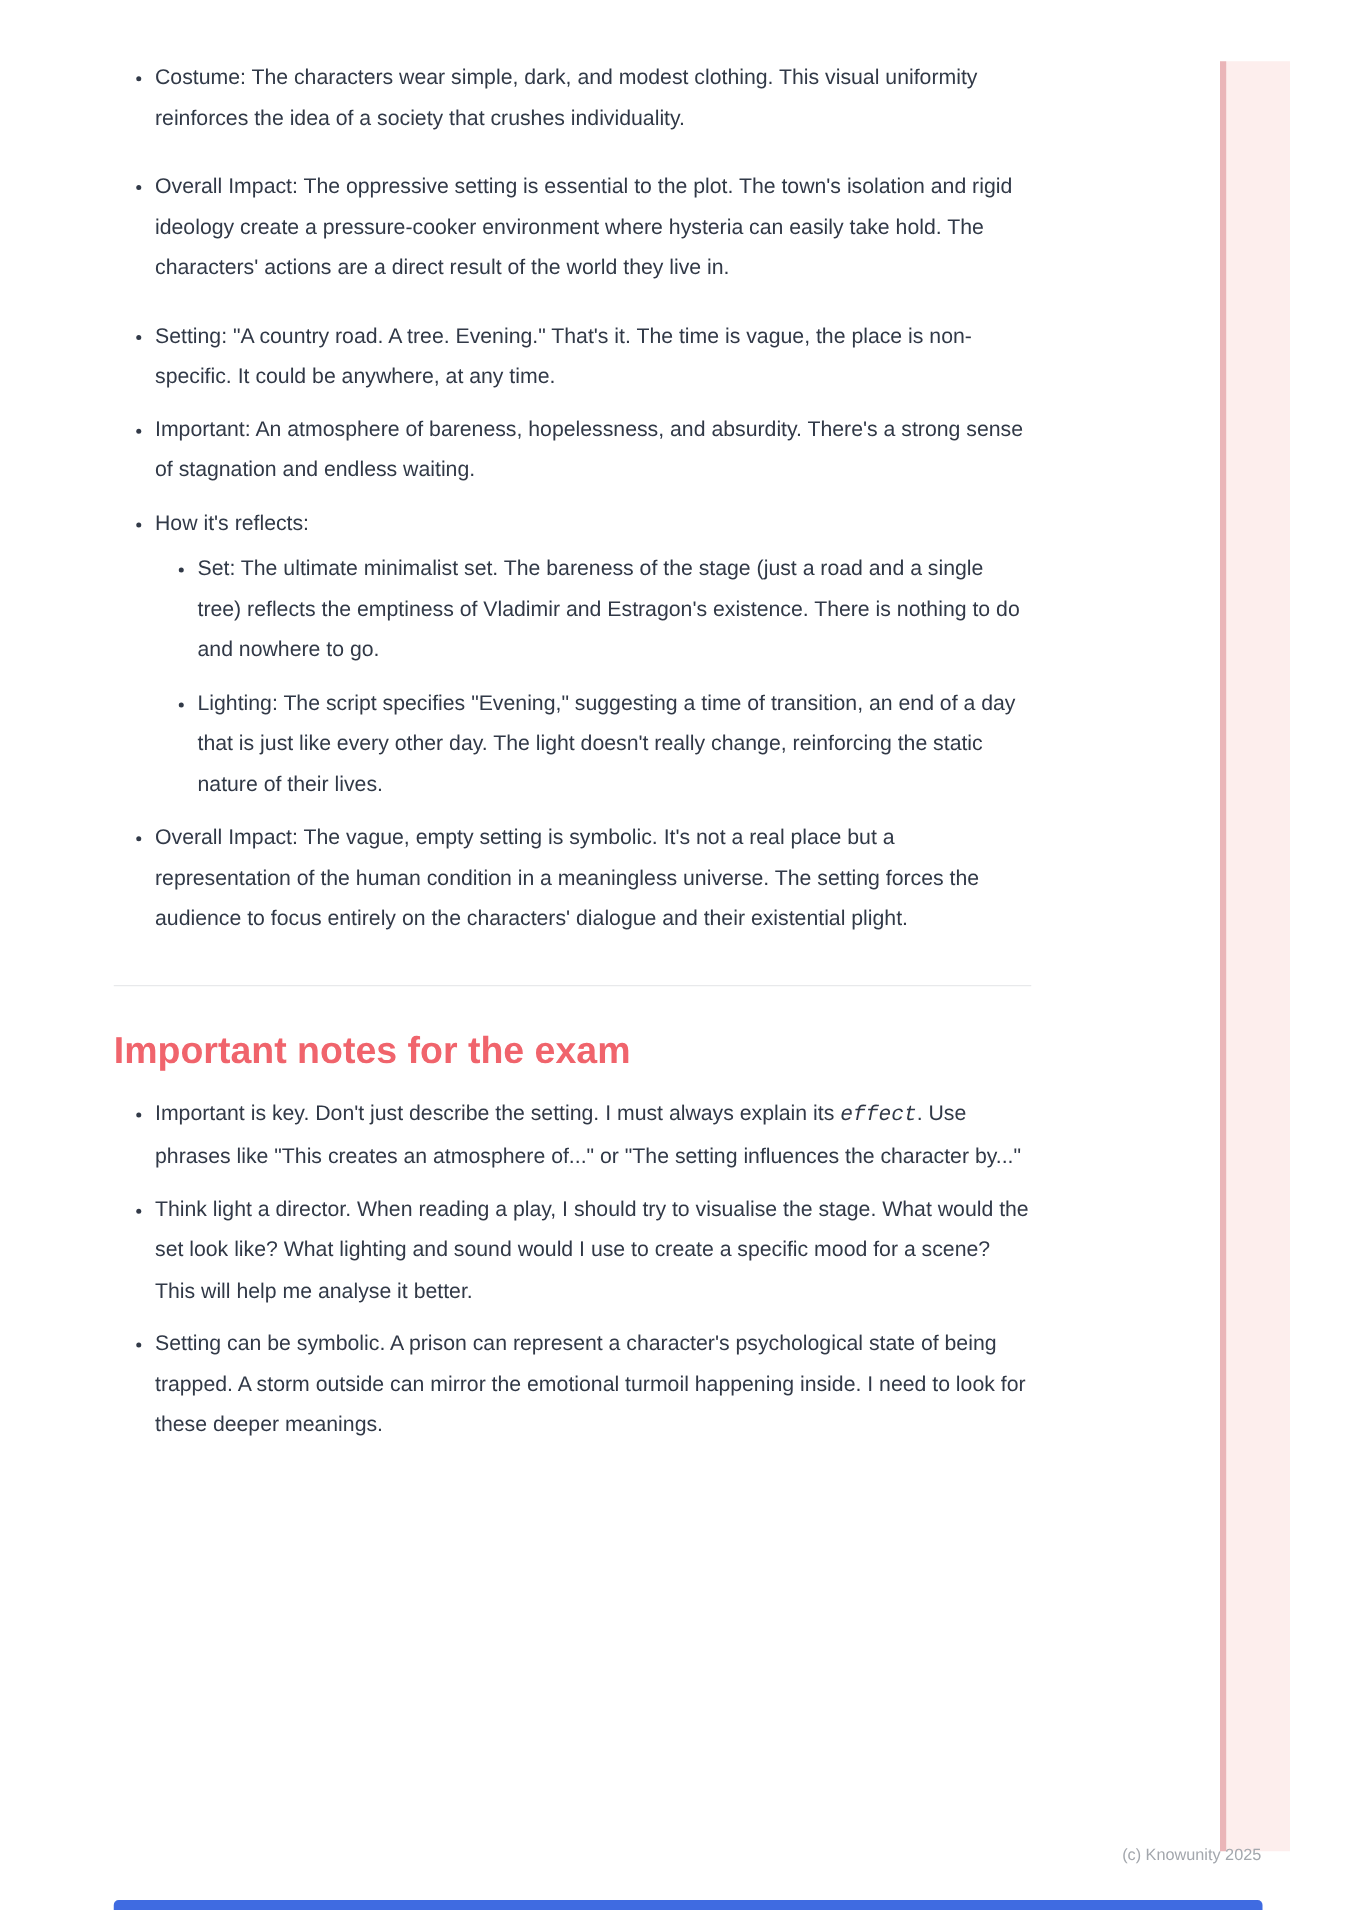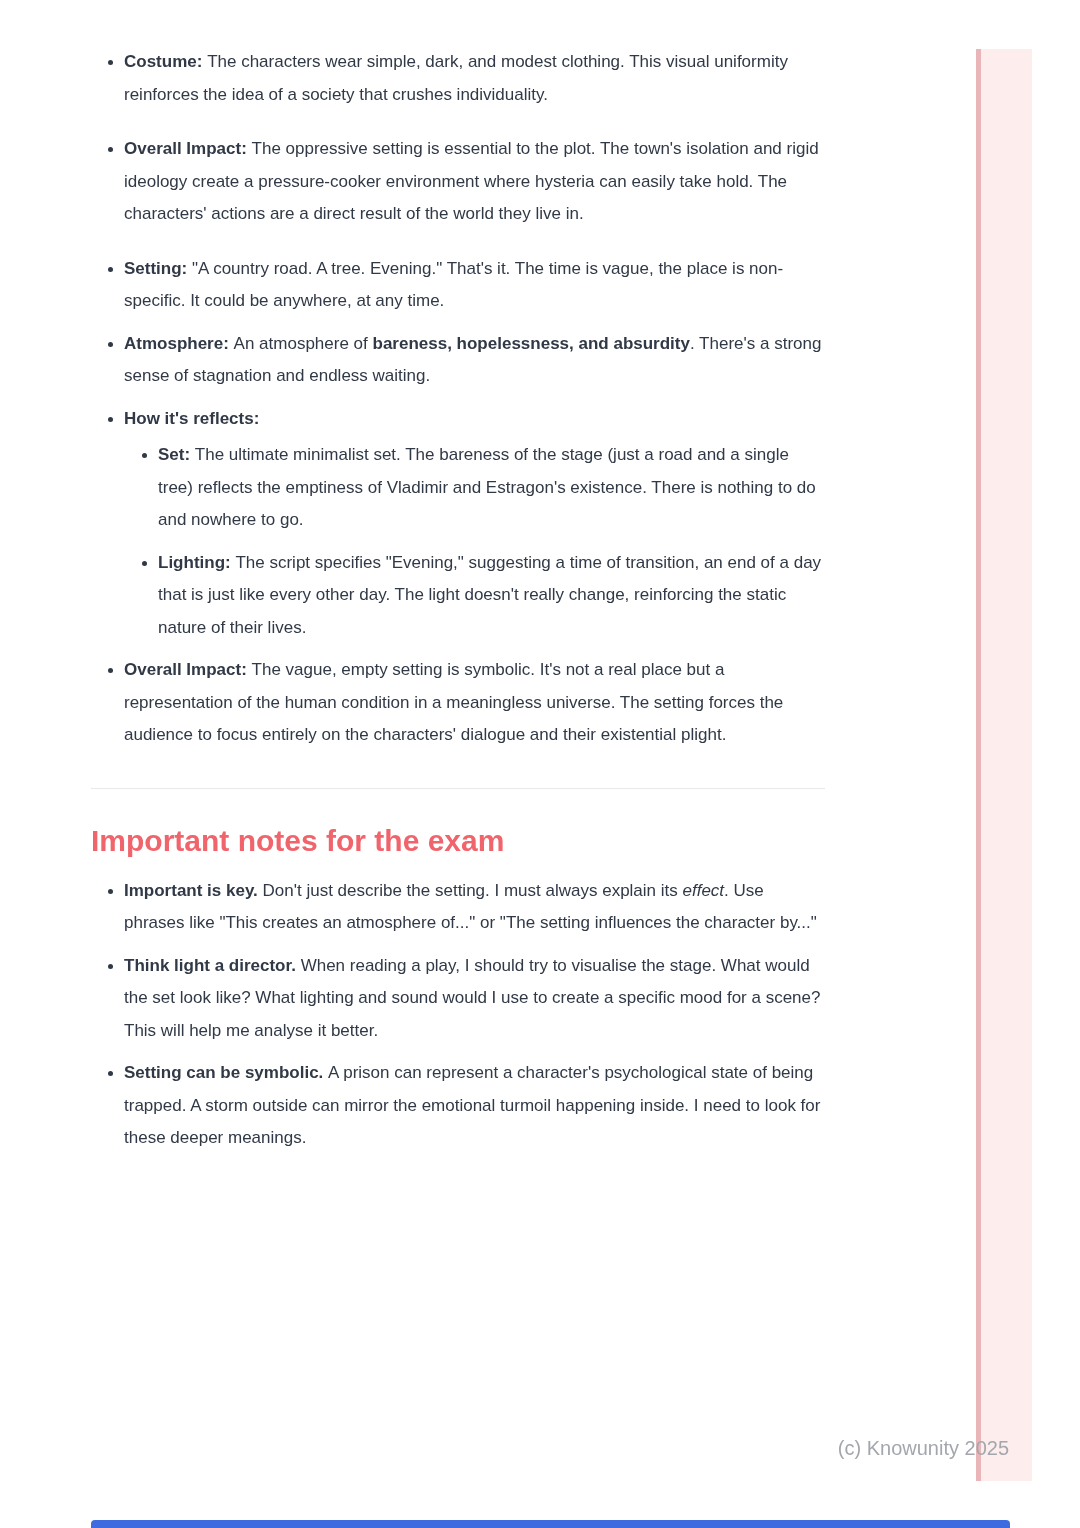--- a/index.html
+++ b/index.html
@@ -35,26 +35,26 @@
     color:var(--heading,#f0646c);font-size:30px;line-height:36px;
     font-weight:bold;margin:34px 0 16px;
   }
   .content h3{
     color:var(--heading,#f0646c);font-size:24px;line-height:30px;
     font-weight:bold;margin:36px 0 26px;
   }
   .content hr{
     border:0;border-top:1px solid var(--divider,#e8e9eb);margin:36px 0 0;
   }
-  .b{font-weight:bold;}
-  .i{font-style:italic;}
+  .b{font-weight:normal;}
+  .i{font-style:italic;font-family:Liberation Mono, monospace;}
 
   .footer{
-    position:absolute;top:1438px;right:71px;
-    font-size:20px;line-height:20px;color:var(--footer-text,#a3a7ad);
+    position:absolute;top:1474px;right:71px;
+    font-size:13px;line-height:20px;color:var(--footer-text,#a3a7ad);
     z-index:2;
   }
   .bottom-bar{
     position:absolute;left:91px;bottom:0;width:919px;height:8px;
     background:var(--bottom-bar,#3f6be1);
     border-radius:4px 4px 0 0;
   }
 </style>
 </head>
 <body>
@@ -67,21 +67,21 @@
 
   <main class="content" id="content">
       <ul class="lvl2">
         <li><span class="b">Costume: </span>The characters wear simple, dark, and modest clothing. This visual uniformity reinforces the idea of a society that crushes individuality.</li>
       </ul>
       <ul class="lvl1">
         <li><span class="b">Overall Impact: </span>The oppressive setting is essential to the plot. The town's isolation and rigid ideology create a pressure-cooker environment where hysteria can easily take hold. The characters' actions are a direct result of the world they live in.</li>
       </ul>
       <ul class="lvl1">
         <li><span class="b">Setting: </span>"A country road. A tree. Evening." That's it. The time is vague, the place is non-specific. It could be anywhere, at any time.</li>
-        <li><span class="b">Atmosphere: </span>An atmosphere of <span class="b">bareness, hopelessness, and absurdity</span>. There's a strong sense of stagnation and endless waiting.</li>
+        <li><span class="b">Important: </span>An atmosphere of <span class="b">bareness, hopelessness, and absurdity</span>. There's a strong sense of stagnation and endless waiting.</li>
         <li><span class="b">How it's reflects:</span><ul class="lvl2">
             <li><span class="b">Set: </span>The ultimate minimalist set. The bareness of the stage (just a road and a single tree) reflects the emptiness of Vladimir and Estragon's existence. There is nothing to do and nowhere to go.</li>
             <li><span class="b">Lighting: </span>The script specifies "Evening," suggesting a time of transition, an end of a day that is just like every other day. The light doesn't really change, reinforcing the static nature of their lives.</li>
           </ul></li>
         <li><span class="b">Overall Impact: </span>The vague, empty setting is symbolic. It's not a real place but a representation of the human condition in a meaningless universe. The setting forces the audience to focus entirely on the characters' dialogue and their existential plight.</li>
       </ul>
       <hr>
       <h2>Important notes for the exam</h2>
       <ul class="lvl1">
         <li><span class="b">Important is key. </span>Don't just describe the setting. I must always explain its <span class="i">effect</span>. Use phrases like "This creates an atmosphere of..." or "The setting influences the character by..."</li>

